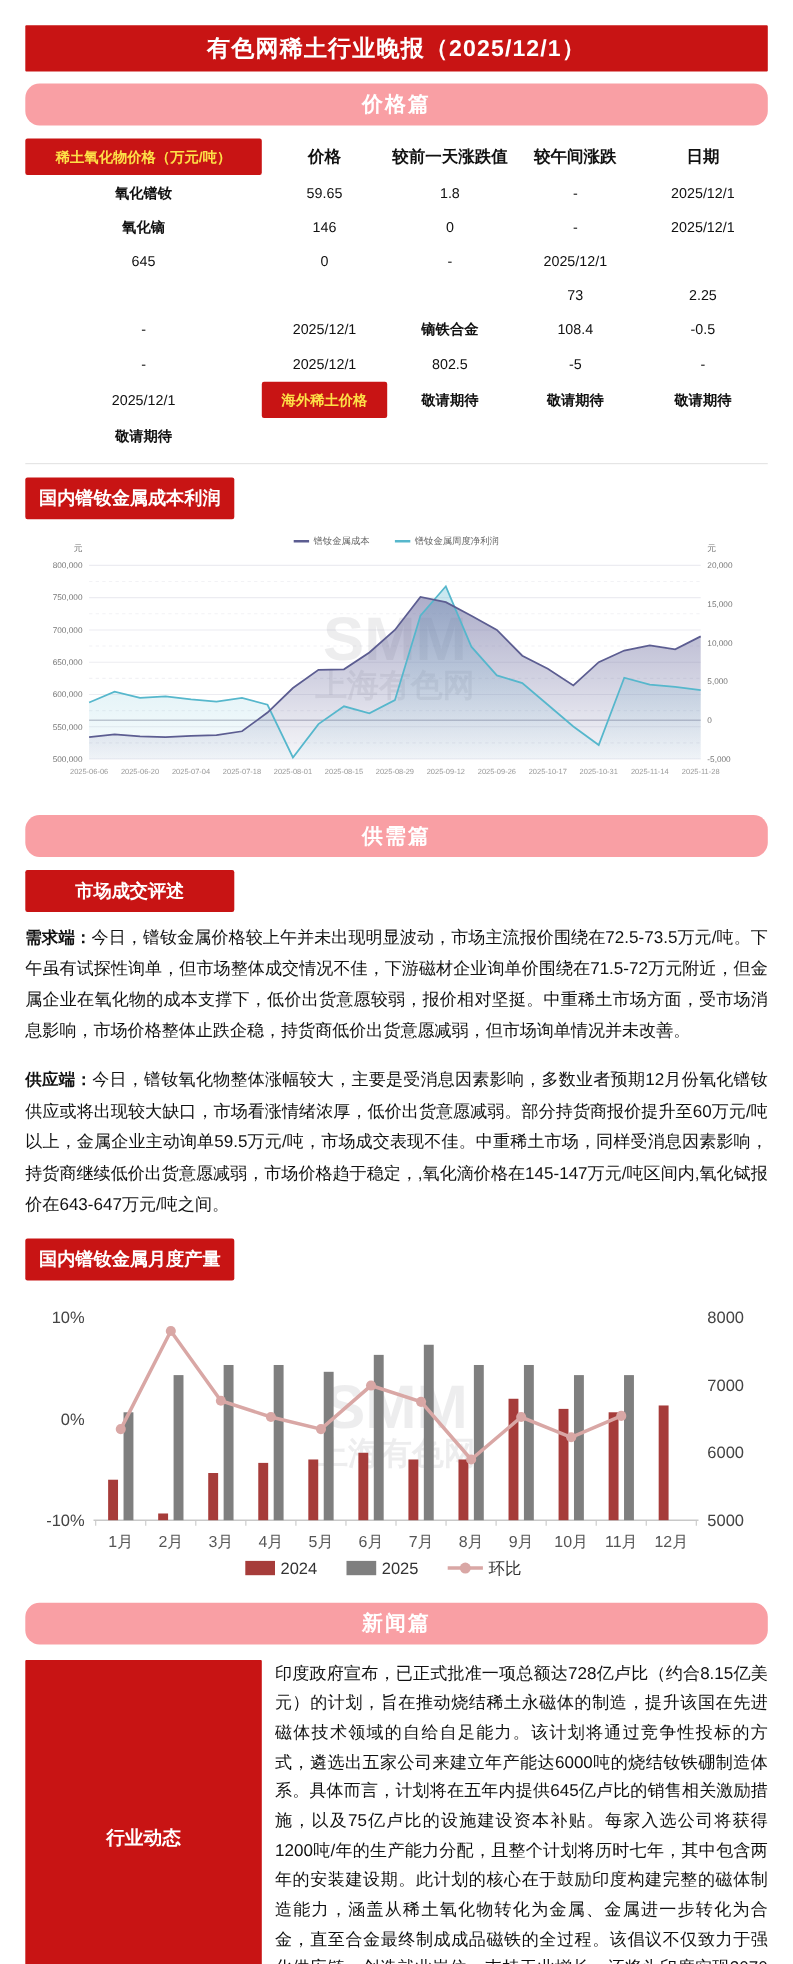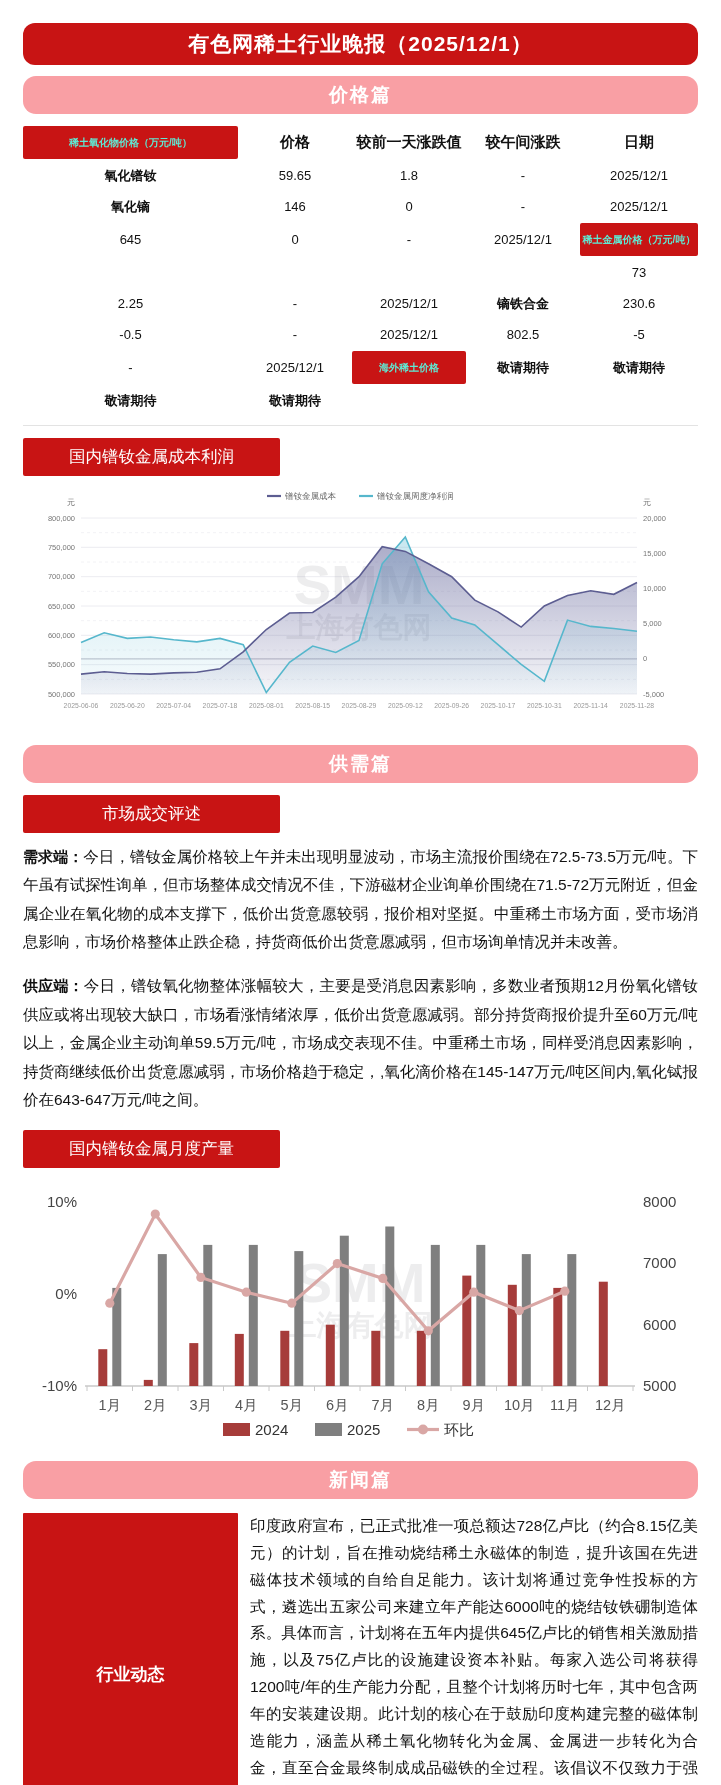--- a/index.html
+++ b/index.html
@@ -10,21 +10,21 @@
     box-sizing:border-box;
     padding:23px 23px 18px 23px;
   }
   .titlebar{
     background:var(--red);
     color:#fff;
     font-weight:bold;
     font-size:21px;
     text-align:center;
     padding:7px 0;
-    border-radius:12px;
+    border-radius:1px;
     letter-spacing:1px;
   }
   :root{ --red:#c81414; --pink:#f99fa4; }
   .band{
     background:var(--pink);
     color:#fff;
     font-weight:bold;
     font-size:19px;
     text-align:center;
     padding:6px 0;
@@ -33,29 +33,29 @@
     letter-spacing:2px;
   }
   
   .ptable{ display:grid; grid-template-columns:215px 114px 114px 114px 118px; row-gap:2px; }
   .cell{
     display:flex; align-items:center; justify-content:center;
     min-height:29px; font-size:13px; text-align:center;
   }
   .cell.hdr{ font-weight:bold; font-size:15px; }
   .cell-red{
-    background:var(--red); color:#5eead4; font-weight:bold; font-size:10px;
+    background:var(--red); color:#fde047; font-weight:bold; font-size:13px;
     border-radius:2px; min-height:33px;
   }
   .cell.name{ font-weight:bold; }
   .cell.expect{ font-weight:bold; }
   .divider{ border:none; border-top:1px solid #e3e3e3; margin:10px 0 12px 0; }
   .redbox{
-    background:var(--red); color:#fff; font-weight:normal; font-size:16.5px;
-    width:257px; text-align:center; padding:8px 0; border-radius:2px;
+    background:var(--red); color:#fff; font-weight:bold; font-size:16.5px;
+    width:190px; text-align:center; padding:8px 0; border-radius:2px;
     margin:4px 0 6px 0;
   }
   .chartwrap{ width:675px; }
   .chartwrap svg{ display:block; }
   .para{ font-size:15.5px; line-height:1.83; margin:10px 0 16px 0; text-align:justify; }
   .para b{ font-size:15px; }
   
   .newsgrid{ display:grid; grid-template-columns:215px 1fr; column-gap:12px; margin:14px 0 10px 0; }
   .newsred{
     background:var(--red); color:#fff; font-weight:bold; font-size:17px;
@@ -88,33 +88,32 @@
   <div class="cell">146</div>
   <div class="cell">0</div>
   <div class="cell">-</div>
   <div class="cell">2025/12/1</div>
 
   <div class="cell">645</div>
   <div class="cell">0</div>
   <div class="cell">-</div>
   <div class="cell">2025/12/1</div>
 
-  <div class="cell cell-red">稀土金属价格（万元/吨）</div>
   <div class="cell"></div>
     <div class="cell"></div>
     <div class="cell"></div>
     <div class="cell"></div>
 
   <div class="cell">73</div>
   <div class="cell">2.25</div>
   <div class="cell">-</div>
   <div class="cell">2025/12/1</div>
 
   <div class="cell name">镝铁合金</div>
-  <div class="cell">230.6</div>
+  <div class="cell">108.4</div>
   <div class="cell">-0.5</div>
   <div class="cell">-</div>
   <div class="cell">2025/12/1</div>
 
   <div class="cell">802.5</div>
   <div class="cell">-5</div>
   <div class="cell">-</div>
   <div class="cell">2025/12/1</div>
 
   <div class="cell cell-red">海外稀土价格</div>

